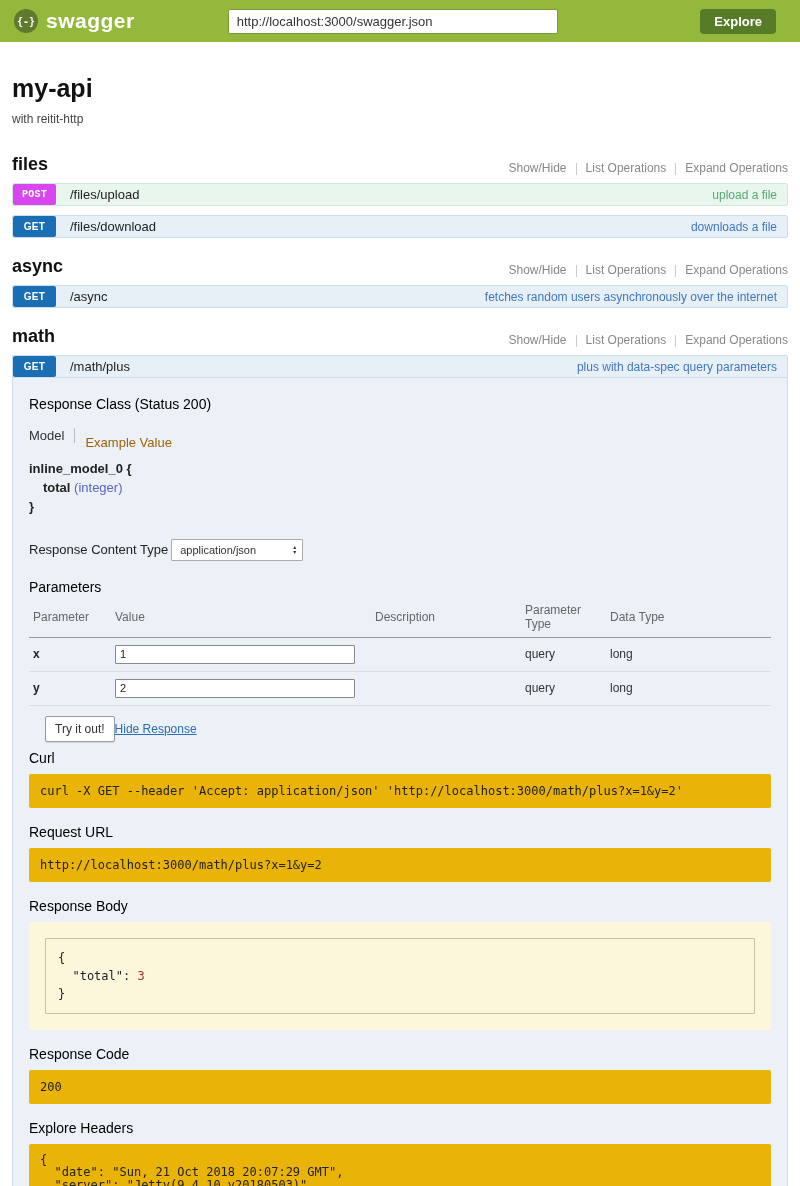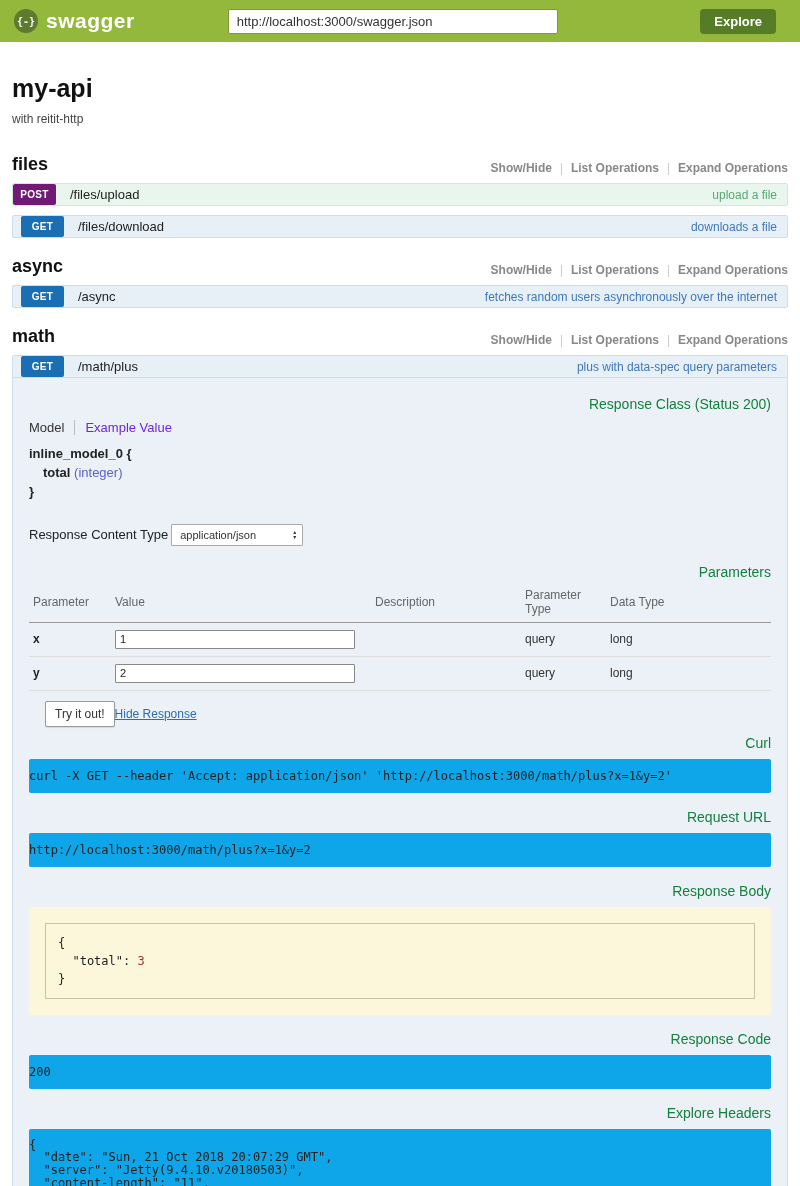--- a/index.html
+++ b/index.html
@@ -20,46 +20,46 @@
 
   
   .container { padding:0 12px; }
   .api-info { margin:32px 0 28px; }
   .api-title { font-size:25px; font-weight:bold; color:#111; }
   .api-desc { font-size:12px; color:#444; margin-top:9px; }
 
   .section { margin-bottom:10px; }
   .section-header { display:flex; align-items:flex-end; justify-content:space-between; margin:18px 0 8px; }
   .section-title { font-size:18px; font-weight:bold; color:#111; cursor:pointer; }
-  .section-opts { display:flex; align-items:flex-end; gap:9px; font-size:12px; color:#888;font-weight:bold; }
+  .section-opts { display:flex; align-items:flex-end; gap:9px; font-size:12px; color:#888; }
   .section-opts a { color:#888; text-decoration:none; cursor:pointer; }
   .opt-divider { width:1px; height:12px; background:#ccc; display:inline-block; }
 
   .endpoint { display:flex; align-items:center; height:23px; border-radius:2px; margin-bottom:9px;
     overflow:hidden; cursor:pointer; }
   .endpoint .method { width:43px; align-self:stretch; display:flex; align-items:center; justify-content:center;
     color:#fff; font-size:10px; font-weight:bold; border-radius:2px; letter-spacing:0.3px; }
   .endpoint .path { font-size:13px; color:#222; margin-left:14px; text-decoration:none; }
   .endpoint .summary { margin-left:auto; margin-right:10px; font-size:12px; text-decoration:none; }
-  .endpoint.get { background:#e7f0f7; border:1px solid #cbdef0;padding-left:8px; }
+  .endpoint.get { background:#e7f0f7; border:1px solid #cbdef0; }
   .endpoint.get .method { background:#1a6fb4; }
   .endpoint.get .summary { color:#4077bd; }
   .endpoint.post { background:#e9f6ee; border:1px solid #cfe8d8; }
-  .endpoint.post .method { background:#701a75; }
+  .endpoint.post .method { background:#d946ef;font-family:Liberation Mono, monospace; }
   .endpoint.post .summary { color:#57a96f; }
   .endpoint.opened { margin-bottom:0; border-radius:2px 2px 0 0; }
 
   
   .op-content { background:#ebf1f7; border:1px solid #cddcea; border-top:none;
     border-radius:0 0 4px 4px; padding:16px 16px 20px; margin-bottom:22px; }
-  .blue-heading { color:#15803d; font-size:14px; font-weight:normal; margin:8px 0 8px;text-align:right; }
+  .blue-heading { color:#000000; font-size:14px; font-weight:normal; margin:8px 0 8px; }
   .tabs { display:flex; align-items:center; margin-bottom:10px; font-size:13px; }
   .tab-active { color:#333; padding-right:10px; cursor:pointer; }
   .tab-divider { width:1px; height:15px; background:#bbb; }
-  .tab-inactive { color:#6d28d9; padding-left:10px; cursor:pointer; }
+  .tab-inactive { color:#a16207; padding-left:10px; cursor:pointer;margin-top:15px; }
 
   .model-sig { font-size:13px; color:#222; line-height:1.45; margin-bottom:22px; }
   .model-sig .bold { font-weight:bold; }
   .model-sig .prop-row { padding-left:14px; }
   .model-sig .ptype { color:#5b63c4; }
 
   .rct-row { display:flex; align-items:center; gap:3px; margin:14px 0 18px; font-size:13px; color:#222; }
   .select { display:inline-flex; align-items:center; background:#fff; border:1px solid #aaa;
     border-radius:1px; height:22px; padding:0 6px 0 8px; width:132px; cursor:pointer; }
   .select .sel-val { font-size:11px; color:#333; flex:1; }
@@ -74,21 +74,21 @@
   .param-input { width:240px; height:19px; border:1px solid #888; border-radius:1px; font-size:11px;
     padding:1px 4px; color:#222; }
   .col-param { width:82px; } .col-value { width:260px; } .col-desc { width:150px; }
   .col-ptype { width:85px; }
 
   .try-row { display:flex; align-items:center; margin:10px 16px 6px; }
   .try-btn { background:#fff; border:1px solid #999; border-radius:2px; font-size:12px; color:#333;
     padding:5px 9px; cursor:pointer; box-shadow:0 1px 1px rgba(0,0,0,0.1); }
   .hide-link { font-size:12px; color:#2a6db5; text-decoration:underline; cursor:pointer; }
 
-  .code-box { background:#0ea5e9; border-radius:2px; padding:10px 0; margin:6px 0 6px;
+  .code-box { background:#eab308; border-radius:2px; padding:10px 11px; margin:6px 0 6px;
     font-family:"DejaVu Sans Mono", monospace; font-size:12px; color:#222; white-space:pre; overflow:hidden; }
   .code-box.tight { line-height:1.08; font-size:12px; }
   .body-outer { background:#fcf6db; border-radius:2px; padding:16px; margin:6px 0 10px; }
   .body-inner { border:1px solid #c8c3a2; padding:10px 12px; font-family:"DejaVu Sans Mono", monospace;
     font-size:12px; color:#222; line-height:1.5; white-space:pre; }
   .json-num { color:#a33333; }
 </style>
 </head>
 <body>
 

